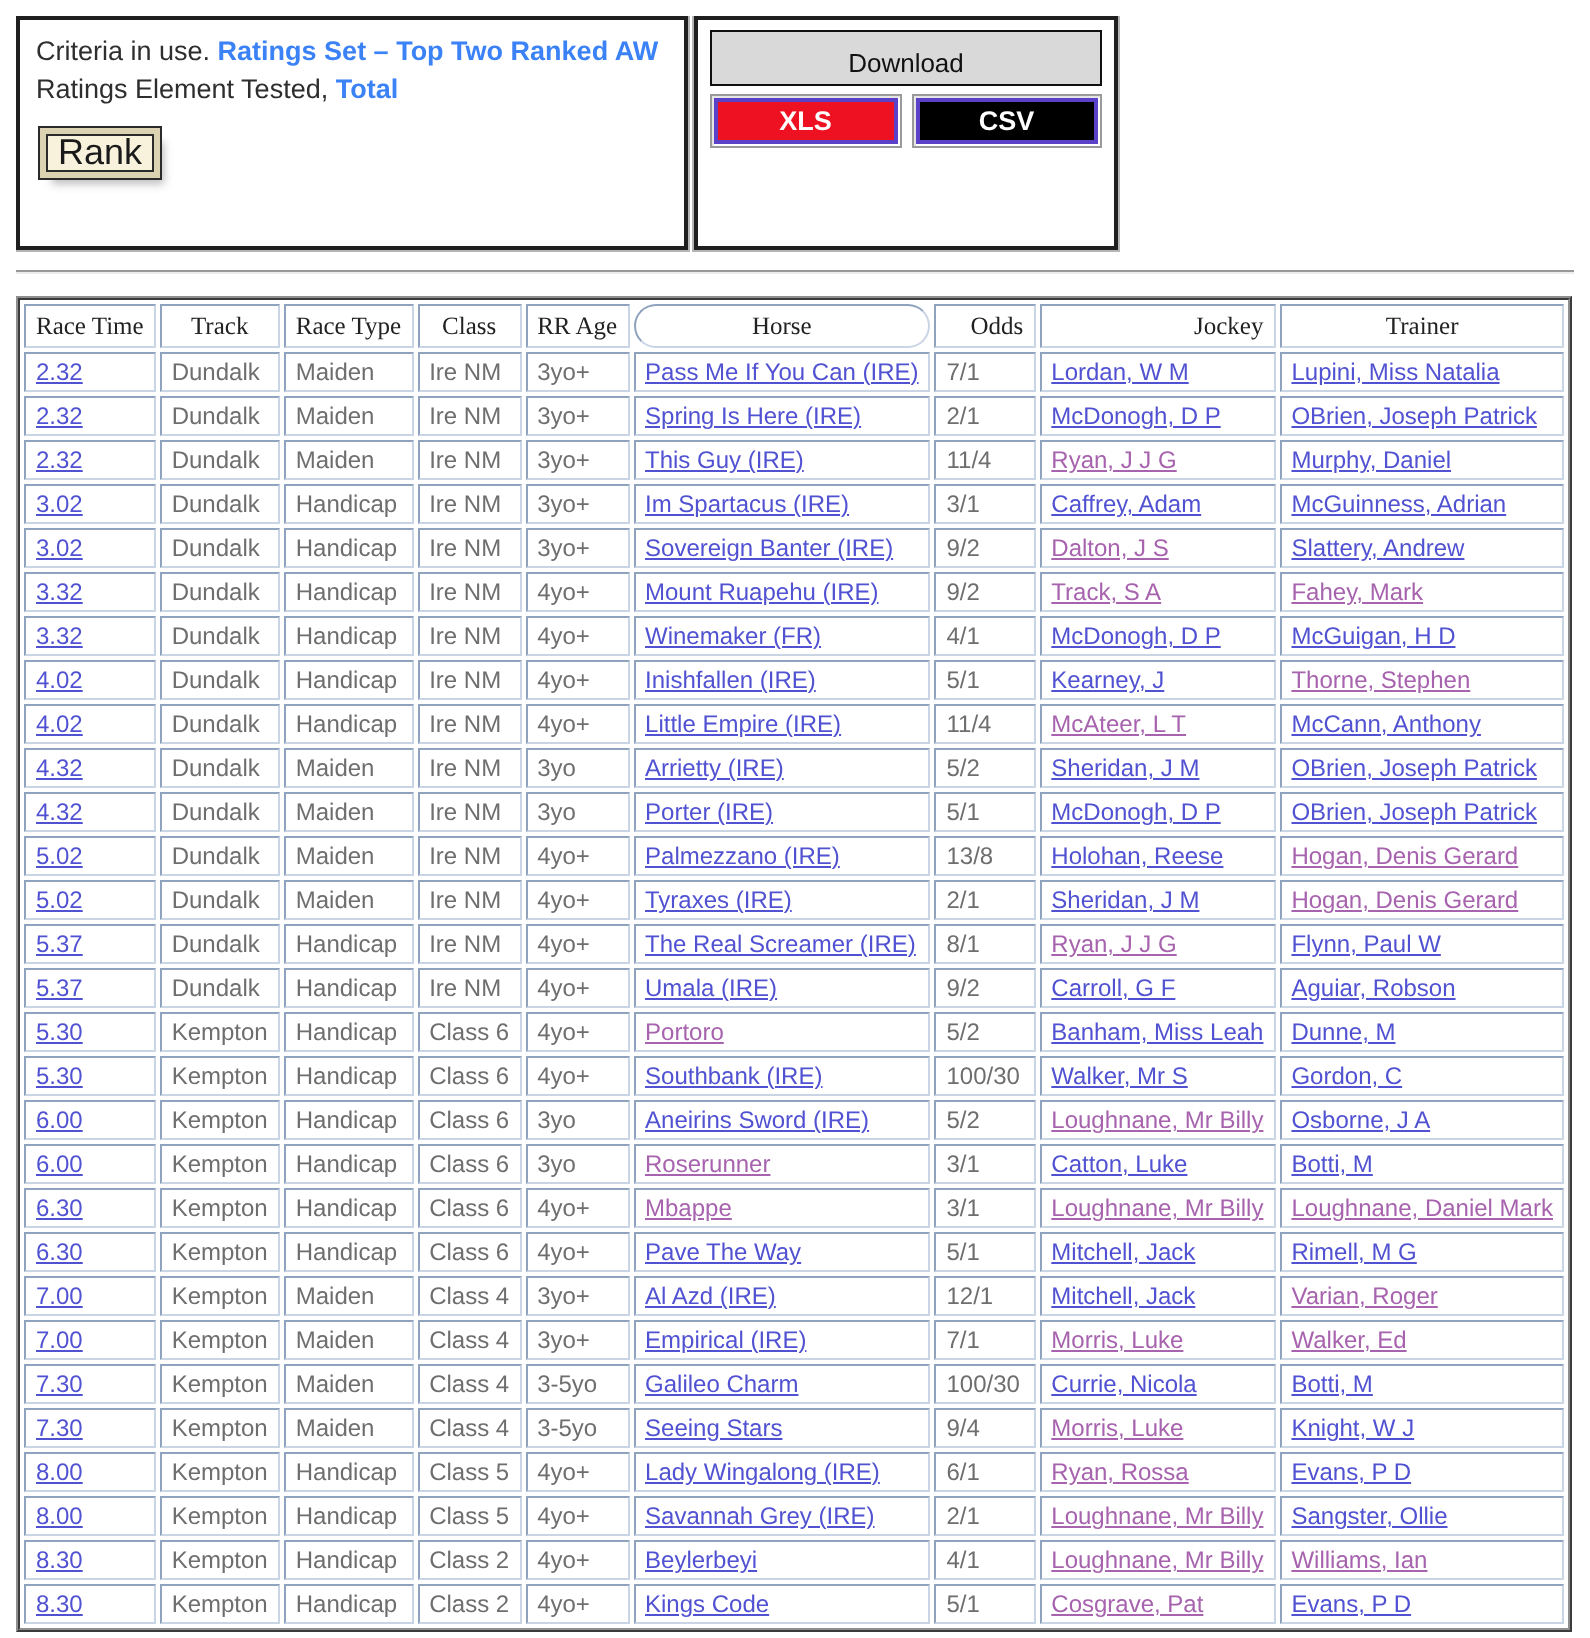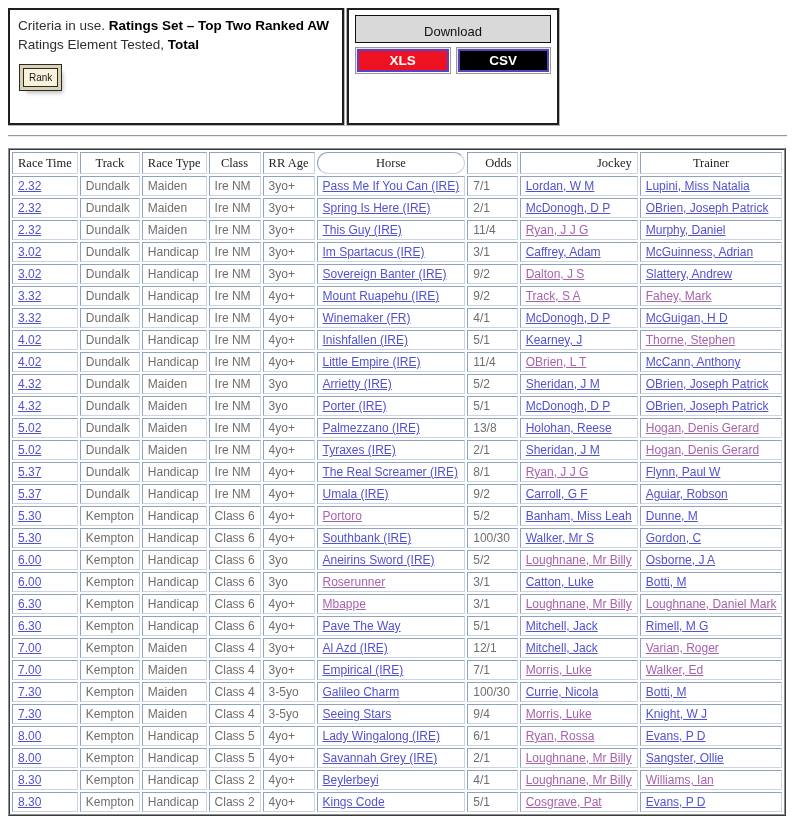--- a/index.html
+++ b/index.html
@@ -15,29 +15,29 @@
   .top-wrap { display: flex; gap: 3px; height: 117px; align-items: stretch; }
 
   .panel {
     border: 2px solid #1f1f1f;
     box-shadow: 0 0 0 1px #b5b5b5;
     background: #fff;
     height: 100%;
   }
   .criteria-box { width: 336px; padding: 6px 8px; }
   .criteria-text { font-size: 13.5px; line-height: 19px; color: #2e2e2e; }
-  .criteria-text b { color: #000000; }
+  .criteria-text b { color: #3b82f6; }
 
   .rank-row  { margin: 13px 0 0 5px; }
   .clear-row { margin: 16px 0 0 5px; }
 
   .btn {
     display: inline-block;
     font-family: "Liberation Sans", sans-serif;
-    font-size: 10px;
+    font-size: 18px;
     line-height: 15px;
     color: #1a1a1a;
     background: #f8f2dd;
     border: 1px solid #2a2a2a;
     padding: 1px 5px;
     margin-right: 9px;
     box-shadow: 0 0 0 3px #dbd2b1, 0 0 0 4px #2a2a2a, 4px 5px 4px 1px rgba(110,110,110,.45);
     cursor: pointer;
   }
 
@@ -273,21 +273,21 @@
       </tr>
 
       <tr>
         <td><a href="#">4.02</a></td>
         <td>Dundalk</td>
         <td>Handicap</td>
         <td>Ire NM</td>
         <td>4yo+</td>
         <td><a href="#">Little Empire (IRE)</a></td>
         <td>11/4</td>
-        <td><a href="#" class="v">OBrien, L T</a></td>
+        <td><a href="#" class="v">McAteer, L T</a></td>
         <td><a href="#">McCann, Anthony</a></td>
 
       </tr>
 
       <tr>
         <td><a href="#">4.32</a></td>
         <td>Dundalk</td>
         <td>Maiden</td>
         <td>Ire NM</td>
         <td>3yo</td>

